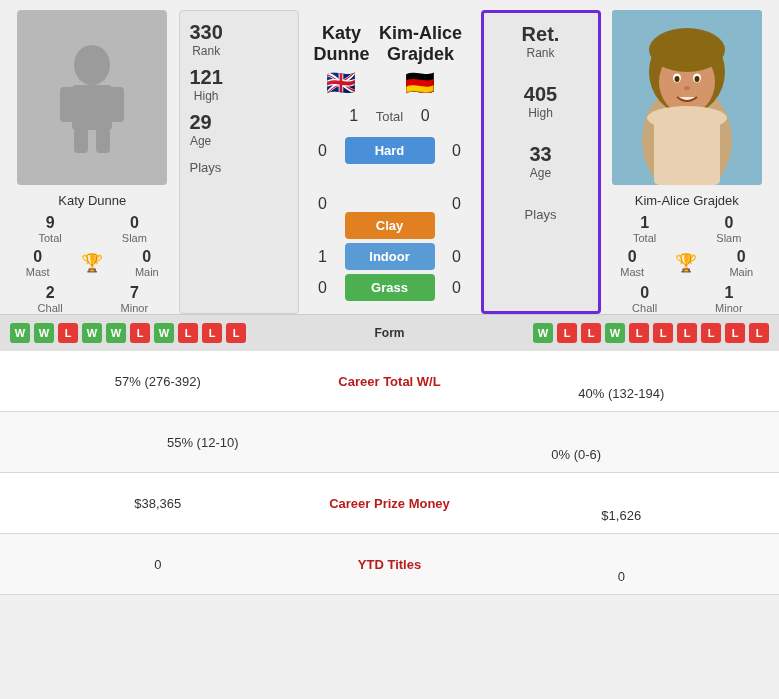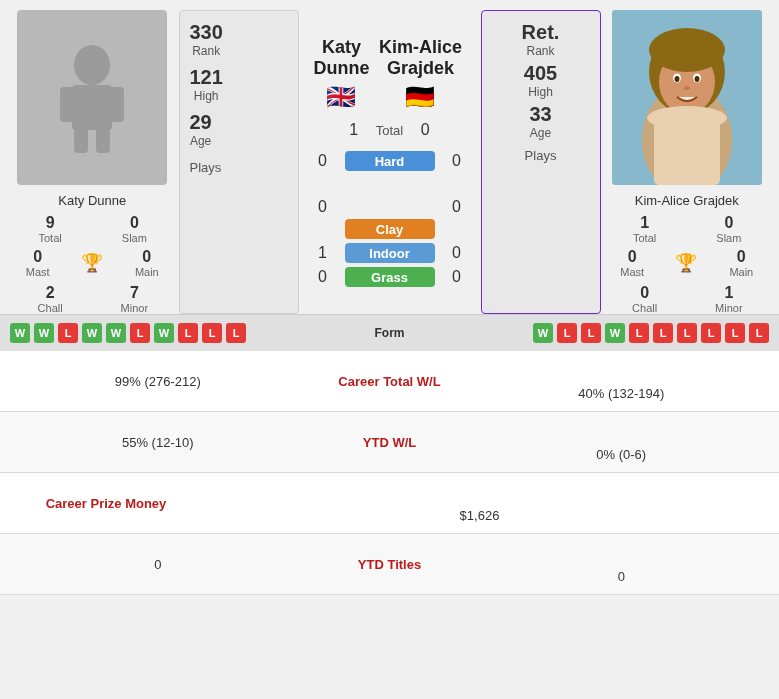--- a/index.html
+++ b/index.html
@@ -120,21 +120,21 @@
 
     .court-score {
       font-size: 16px;
       color: #333;
       width: 24px;
       text-align: center;
     }
 
     .court-badge {
       width: 90px;
-      height: 20px;
+      height: 27px;
       border-radius: 4px;
       display: flex;
       align-items: center;
       justify-content: center;
       color: white;
       font-size: 13px;
       font-weight: bold;
     }
 
     .court-hard { background: #4a90d9; }
@@ -150,27 +150,27 @@
     }
 
     .total-label {
       font-size: 13px;
       color: #555;
     }
 
     
     .right-panel {
       background: #e8e8e8;
-      border: 1px solid #6d28d9;
+      border: 3px solid #6d28d9;
       border-radius: 4px;
       padding: 10px;
       display: flex;
       flex-direction: column;
       align-items: center;
-      gap: 4px;
+      gap: 23px;
       flex: 0 0 120px;
     }
 
     
     .form-section {
       background: #e0e0e0;
       border-top: 1px solid #ccc;
       padding: 8px 10px;
       display: flex;
       align-items: center;
@@ -528,32 +528,32 @@
       <div class="form-badge form-l">L</div>
       <div class="form-badge form-l">L</div>
       <div class="form-badge form-l">L</div>
       <div class="form-badge form-l">L</div>
     </div>
   </div>
 
   <div class="stats-rows">
 
     <div class="stat-row">
-      <div class="stat-row-left">99% (276-212)</div>
+      <div class="stat-row-left">57% (276-392)</div>
       <div class="stat-row-center">Career Total W/L</div>
       <div class="stat-row-right">40% (132-194)</div>
     </div>
 
     <div class="stat-row">
       <div class="stat-row-left">55% (12-10)</div>
-      <div class="stat-row-center">YTD W/L</div>
       <div class="stat-row-right">0% (0-6)</div>
     </div>
 
     <div class="stat-row">
+      <div class="stat-row-left">$38,365</div>
       <div class="stat-row-center">Career Prize Money</div>
       <div class="stat-row-right">$1,626</div>
     </div>
 
     <div class="stat-row">
       <div class="stat-row-left">0</div>
       <div class="stat-row-center">YTD Titles</div>
       <div class="stat-row-right">0</div>
     </div>
   </div>

